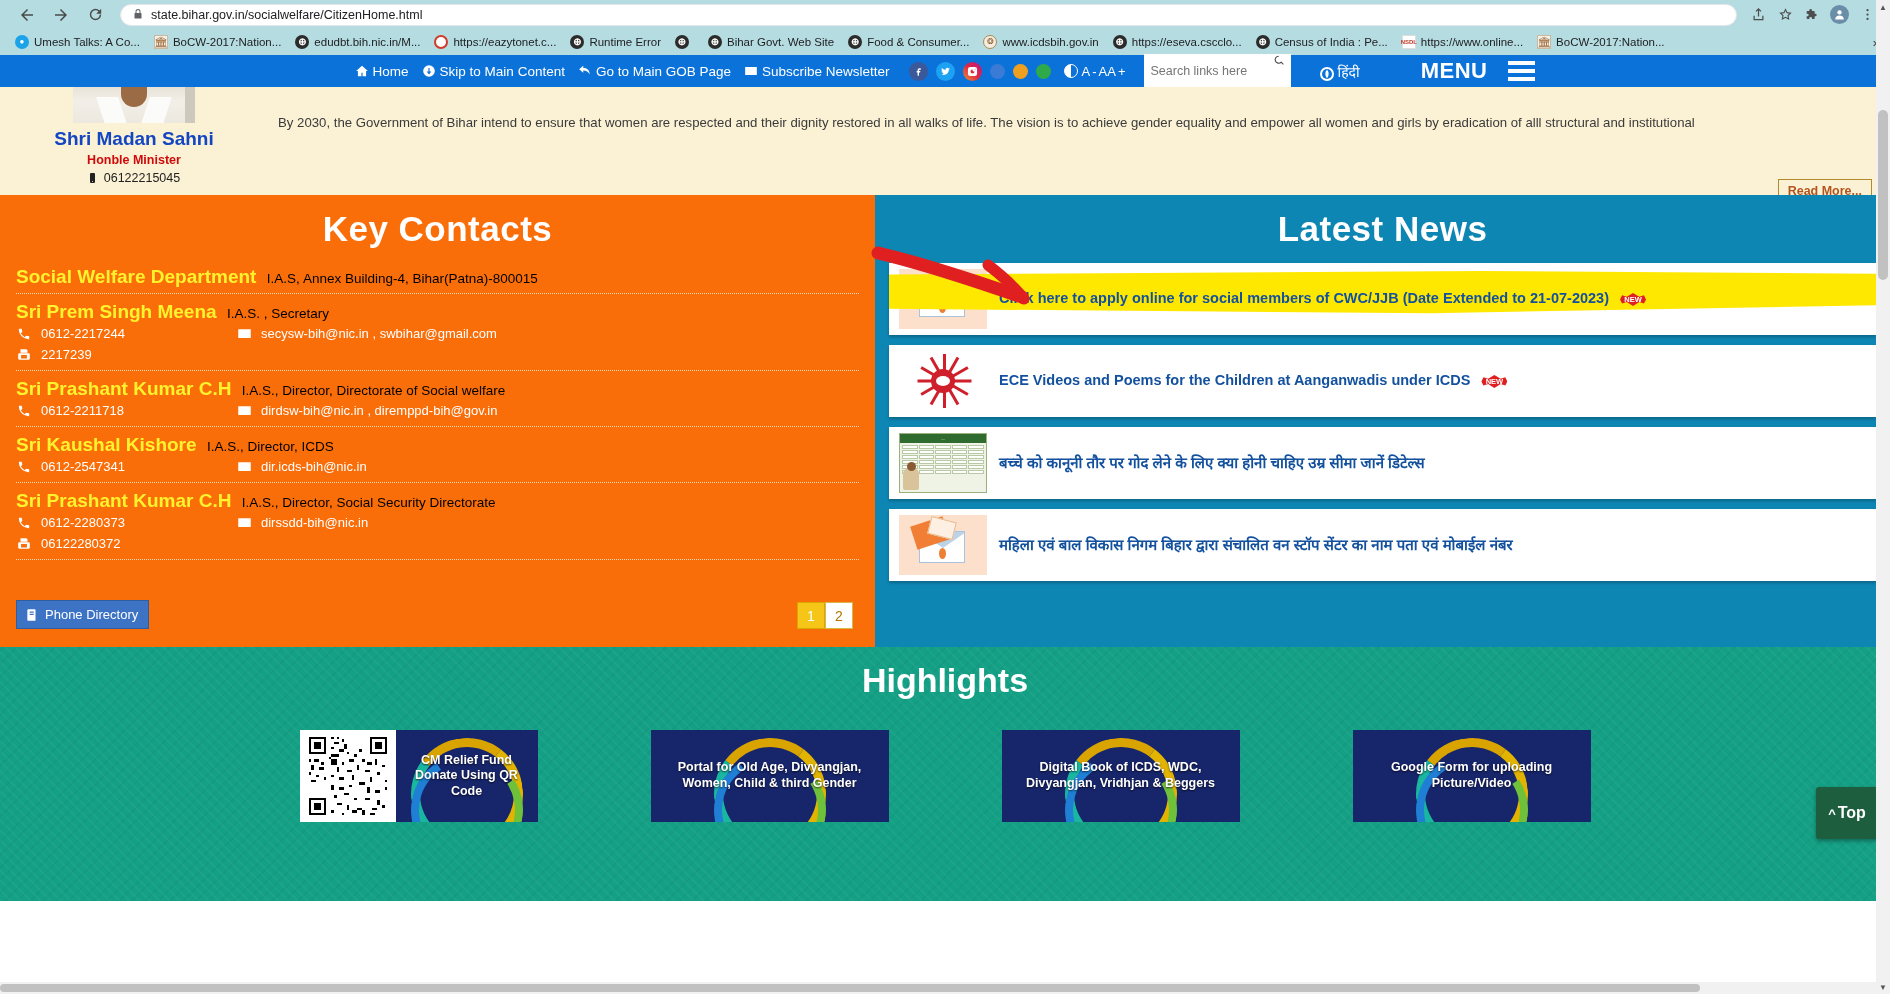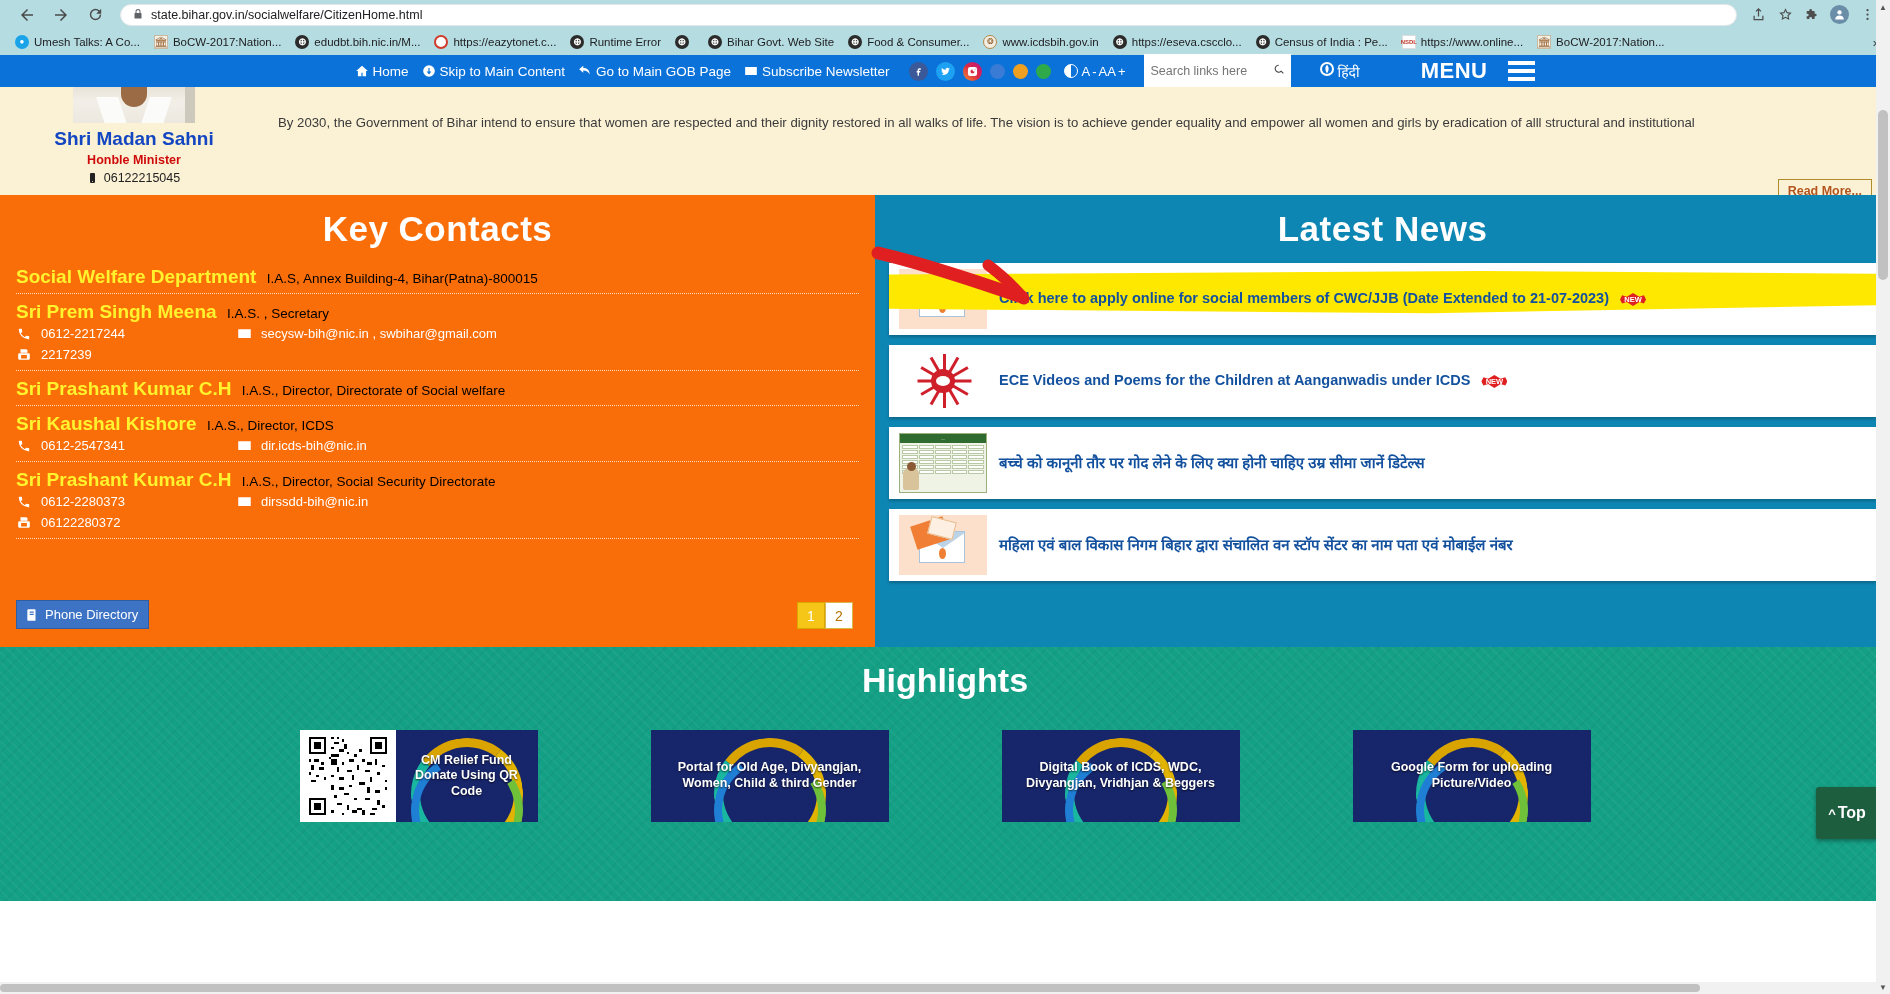--- a/index.html
+++ b/index.html
@@ -94,29 +94,29 @@
   .dot-orange { background: #f0a020; }
   .dot-green { background: #2faa4a; }
   .contrast-ico {
     width: 14px; height: 14px; border-radius: 50%;
     background: linear-gradient(90deg,#fff 50%, #0B72D9 50%);
     border: 1.6px solid #fff; margin-right: 2px;
   }
   .font-sizer { display: flex; align-items: center; gap: 2px; font-size: 13px; }
   .font-sizer span { cursor: pointer; }
   .search-wrap {
-    display: flex; align-items: center; background: #fff;
+    display: flex; background: #fff;
     height: 34px; margin-left: 5px; padding: 0 5px 0 7px;
   }
   .search-wrap input {
     border: none; outline: none; font-size: 12.5px;
     color: #999; width: 122px; font-family: "Liberation Sans", sans-serif;
   }
   .search-wrap .mag { color: #444; font-size: 12px; }
-  .hindi-link { display: flex; align-items: flex-start; gap: 4px; margin-left: 16px; font-size: 14px; }
+  .hindi-link { display: flex; align-items: flex-end; gap: 4px; margin-left: 16px; font-size: 14px; }
   .hindi-globe {
     width: 14px; height: 14px; border-radius: 50%;
     background: #fff; display: flex; align-items: center; justify-content: center;
   }
   .hindi-globe svg { width: 12px; height: 12px; fill: #0B72D9; }
   .menu-box {
     margin-left: 48px; display: flex; align-items: center;
     gap: 21px; font-size: 22px; font-weight: bold; letter-spacing: 0.5px;
   }
   .burger { display: flex; flex-direction: column; gap: 4px; }
@@ -631,20 +631,40 @@
               </span>
             <span>2217239</span>
           </span>
         </div>
       </div>
     </div>
 
     <div class="contact-block">
       <span class="c-name">Sri Prashant Kumar C.H</span>
       <span class="c-desig">I.A.S., Director, Directorate of Social welfare</span>
+      <div class="c-rows">
+        <div class="c-line">
+          <span class="c-phone">
+            <span class="ci">
+                <svg viewBox="0 0 24 24" width="14" height="14">
+                  <path d="M6.6 10.8a15 15 0 006.6 6.6l2.2-2.2a1 1 0 011-.2 11 11 0 003.5.6 1 1 0 011 1V20a1 1 0 01-1 1A17 17 0 013 4a1 1 0 011-1h3.5a1 1 0 011 1 11 11 0 00.6 3.5 1 1 0 01-.3 1z"></path>
+                </svg>
+              </span>
+            <span>0612-2211718</span>
+          </span>
+          <span class="c-mail">
+            <span class="ci">
+                <svg viewBox="0 0 24 24" width="15" height="15">
+                  <path d="M2 5h20v14H2zm10 7L3 6h18z"></path>
+                </svg>
+              </span>
+            <span>dirdsw-bih@nic.in , diremppd-bih@gov.in</span>
+          </span>
+        </div>
+      </div>
     </div>
 
     <div class="contact-block">
       <span class="c-name">Sri Kaushal Kishore</span>
       <span class="c-desig">I.A.S., Director, ICDS</span>
       <div class="c-rows">
         <div class="c-line">
           <span class="c-phone">
             <span class="ci">
                 <svg viewBox="0 0 24 24" width="14" height="14">

